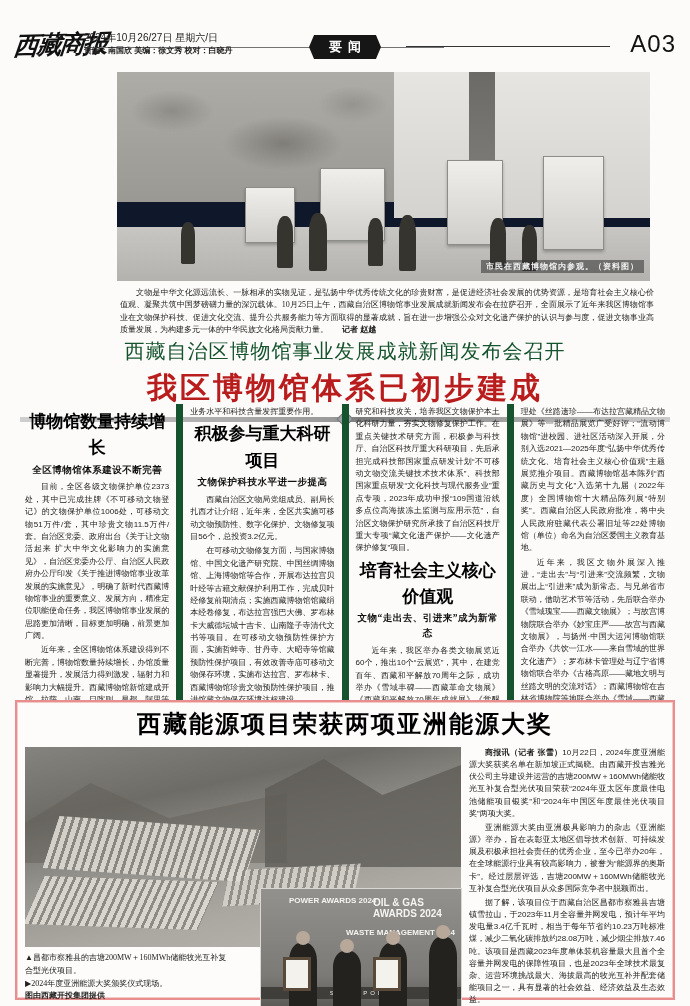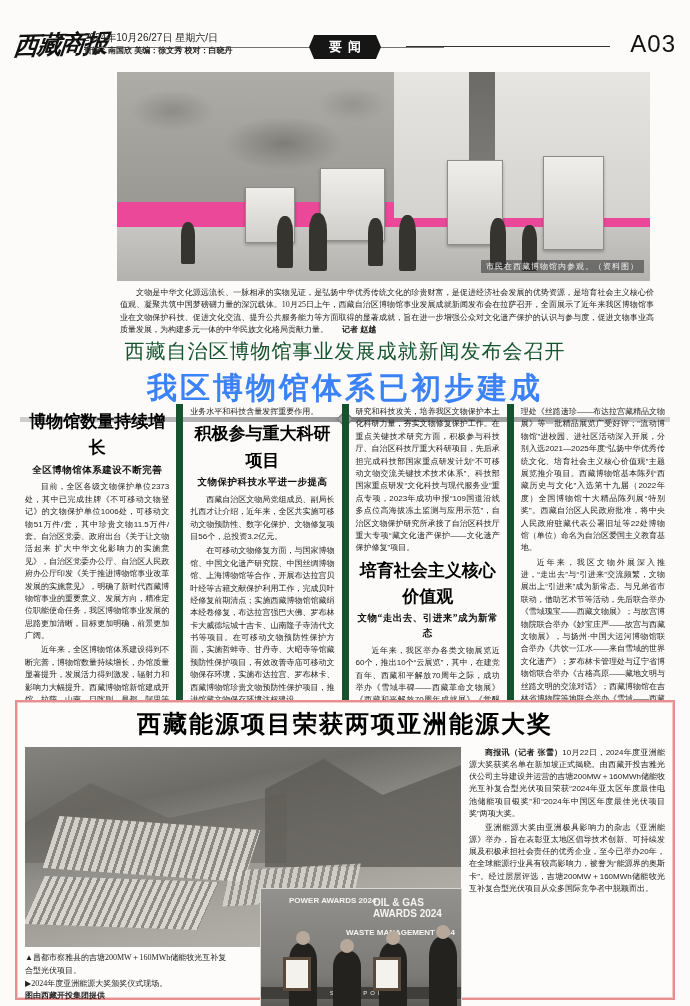--- a/index.html
+++ b/index.html
@@ -8,42 +8,42 @@
   
   .masthead{position:absolute;left:14px;right:14px;top:28px;height:38px;}
   .logo{position:absolute;left:0;top:0;font-family:"DejaVu Serif","Liberation Serif",serif;font-style:italic;font-weight:900;font-size:25px;letter-spacing:-2px;transform:skew(-8deg) rotate(-2deg);color:#111;}
   .dateline{position:absolute;left:70px;top:3px;font-size:10px;color:#222;font-weight:400;width:360px;border-bottom:1px solid #737373;padding-bottom:2px;}
   .credits{position:absolute;left:70px;top:17px;font-size:8px;color:#222;font-weight:600;}
   .rule-right{position:absolute;left:392px;right:66px;top:18px;border-top:1px solid #333;}
   .badge{position:absolute;left:50%;top:7px;transform:translateX(-50%);background:#161616;color:#fff;font-size:13px;font-weight:700;letter-spacing:6px;padding:3px 14px 3px 20px;clip-path:polygon(7% 0,93% 0,100% 50%,93% 100%,7% 100%,0 50%);}
   .pagenum{position:absolute;right:0;top:2px;font-size:24px;font-weight:500;color:#111;letter-spacing:1px;}
 
   
-  .lead-photo{position:absolute;left:117px;top:72px;width:533px;height:209px;background:#ec4899;overflow:hidden;}
+  .lead-photo{position:absolute;left:117px;top:72px;width:533px;height:209px;background:#0f172a;overflow:hidden;font-weight:bold;}
   .mural{position:absolute;left:0;top:0;width:52%;height:62%;background:
     radial-gradient(60px 30px at 20% 30%,#8e8c87 0,transparent 70%),
     radial-gradient(80px 36px at 60% 55%,#7f7d78 0,transparent 75%),
     radial-gradient(50px 26px at 85% 25%,#96948f 0,transparent 70%),
     linear-gradient(#aeaca7,#9b9994);}
   .wall-right{position:absolute;right:0;top:0;width:48%;height:70%;background:linear-gradient(#e6e5e2,#d4d3d0);}
   .window-strip{position:absolute;left:66%;top:0;width:5%;height:72%;background:linear-gradient(#6b6a66,#84837f);}
   .case{position:absolute;background:linear-gradient(#efeeea,#cfcecb);border:1px solid #8d8c89;box-shadow:0 2px 3px rgba(0,0,0,.25);}
   .floor{position:absolute;left:0;bottom:0;width:100%;height:26%;background:linear-gradient(#c7c6c3,#b3b2af);}
   .person{position:absolute;background:#35342f;border-radius:45% 45% 12% 12%/30% 30% 4% 4%;}
   .inset-caption{position:absolute;right:6px;bottom:8px;background:rgba(50,50,50,.55);color:#f2f2f2;font-size:8px;padding:1px 5px;letter-spacing:1px;}
 
   
   .lead-caption{position:absolute;left:120px;right:36px;top:287px;font-size:8px;line-height:1.55;text-align:justify;color:#222;font-family:"Liberation Serif","DejaVu Serif",serif;}
   .lead-caption .indent{display:inline-block;width:2em;}
   .byline{font-weight:700;margin-left:14px;font-family:"Liberation Sans","DejaVu Sans",sans-serif;}
 
   
   .headline-block{position:absolute;left:0;right:0;top:338px;text-align:center;}
   .kicker{font-size:20px;font-weight:400;letter-spacing:1px;color:#14532d;}
-  .headline{font-size:30px;font-weight:800;letter-spacing:3px;color:#3b82f6;margin-top:3px;}
+  .headline{font-size:30px;font-weight:800;letter-spacing:3px;color:#b91c1c;margin-top:3px;}
   .ornament{position:relative;height:5px;margin:8px 20px 0;background:linear-gradient(90deg,#cfcfcf,#9a9a9a 48%,#7c7c7c 52%,#cccccc);}
   .ornament .diamond{position:absolute;left:50%;top:-4px;width:10px;height:10px;background:#9aa0a4;transform:translateX(-50%) rotate(45deg);border:1px solid #777;}
 
   
   .columns{position:absolute;left:18px;right:18px;top:404px;height:314px;display:flex;overflow:hidden;}
   .col{flex:1 1 0;padding:2px 7px;font-size:8px;line-height:1.55;text-align:justify;color:#1c1c1c;overflow:hidden;}
   .col + .col{border-left:7px solid #14532d;}
   .sub-bold{text-align:center;font-weight:800;font-size:17px;margin:3px 0 1px;color:#000;}
   .sub-kai{text-align:center;font-size:9.5px;font-weight:600;letter-spacing:.5px;margin:0 0 4px;font-family:"Liberation Serif","DejaVu Serif",serif;color:#111;}
   .bodyp{margin:0 0 2px;text-indent:2em;}
@@ -176,17 +176,18 @@
           <div class="suit" style="left:72px;height:62px;"></div>
           <div class="suit" style="left:118px;"></div>
           <div class="suit" style="left:168px;height:76px;"></div>
           <div class="frame" style="left:22px;bottom:22px;"></div>
           <div class="frame" style="left:112px;bottom:22px;"></div>
         </div>
       </div>
       <div class="box-right" id="article2-body">
           <p><span class="lead-prefix">商报讯（记者 张雪）</span>10月22日，2024年度亚洲能源大奖获奖名单在新加坡正式揭晓。由西藏开投吉雅光伏公司主导建设并运营的吉塘200MW＋160MWh储能牧光互补复合型光伏项目荣获“2024年亚太区年度最佳电池储能项目银奖”和“2024年中国区年度最佳光伏项目奖”两项大奖。</p>
           <p>亚洲能源大奖由亚洲极具影响力的杂志《亚洲能源》举办，旨在表彰亚太地区倡导技术创新、可持续发展及积极承担社会责任的优秀企业，至今已举办20年，在全球能源行业具有较高影响力，被誉为“能源界的奥斯卡”。经过层层评选，吉塘200MW＋160MWh储能牧光互补复合型光伏项目从众多国际竞争者中脱颖而出。</p>
+          <p>据了解，该项目位于西藏自治区昌都市察雅县吉塘镇雪拉山，于2023年11月全容量并网发电，预计年平均发电量3.4亿千瓦时，相当于每年节省约10.23万吨标准煤，减少二氧化碳排放约28.08万吨，减少烟尘排放7.46吨。该项目是西藏2023年度单体装机容量最大且首个全容量并网发电的保障性项目，也是2023年全球技术最复杂、运营环境挑战最大、海拔最高的牧光互补并配套储能项目之一，具有显著的社会效益、经济效益及生态效益。</p>
         </div>
     </div>
   </div>
 
 </div>
 
 </body></html>

